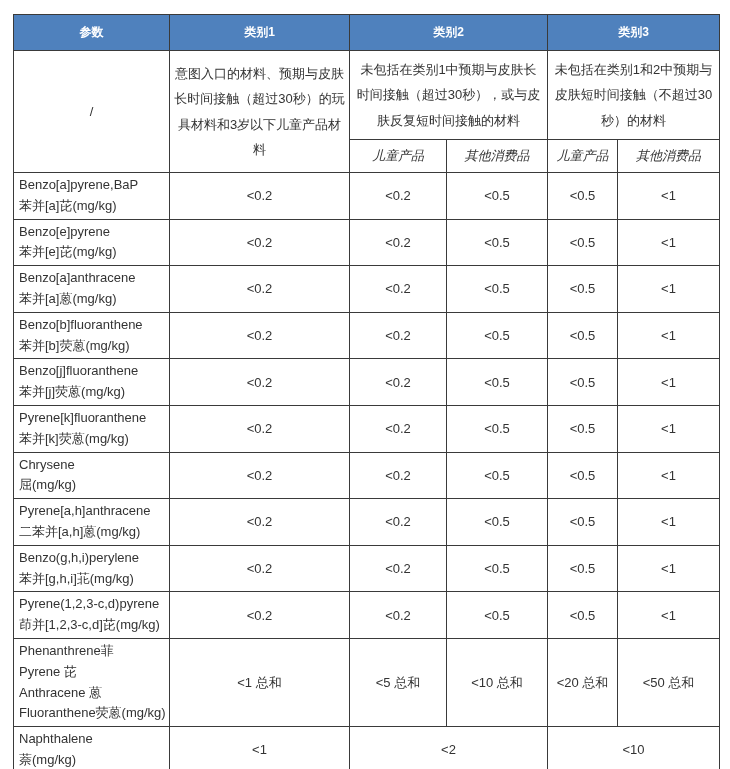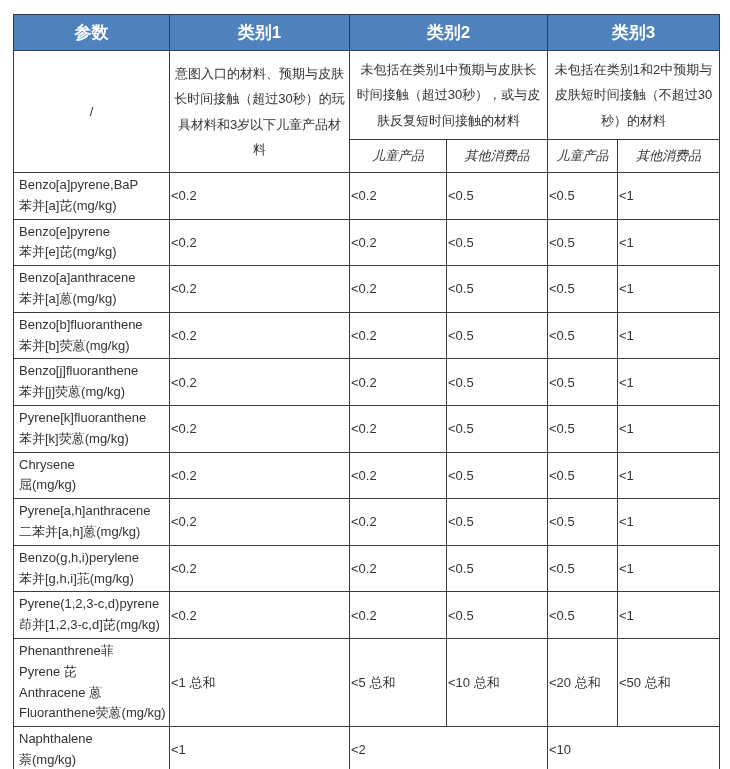--- a/index.html
+++ b/index.html
@@ -26,40 +26,41 @@
   td,th{
     border:1px solid var(--border);
     vertical-align:middle;
     overflow:hidden;
   }
   th{
     background:var(--header-bg);
     color:var(--header-text);
     font-weight:bold;
     text-align:center;
-    font-size:17px;
+    font-size:12px;
   }
   .r-head{height:36px;}
   .r-desc{height:89px;}
   .r-sub{height:33px;font-style:italic;}
   .r-chem{height:43px;}
   .r-phen{height:86px;}
   .r-naph{height:44px;}
   .cell-name{
     text-align:left;
     padding:2px 2px 2px 5px;
     white-space:pre-line;
     line-height:1.6;
   }
   .cell-desc{
     text-align:center;
     padding:2px 4px;
     line-height:1.95;
   }
   .cell-val{
+    text-align:center;
     white-space:nowrap;
   }
   .cell-sub{
     text-align:center;
   }
   .cell-slash{
     text-align:center;
   }
 </style>
 </head>

